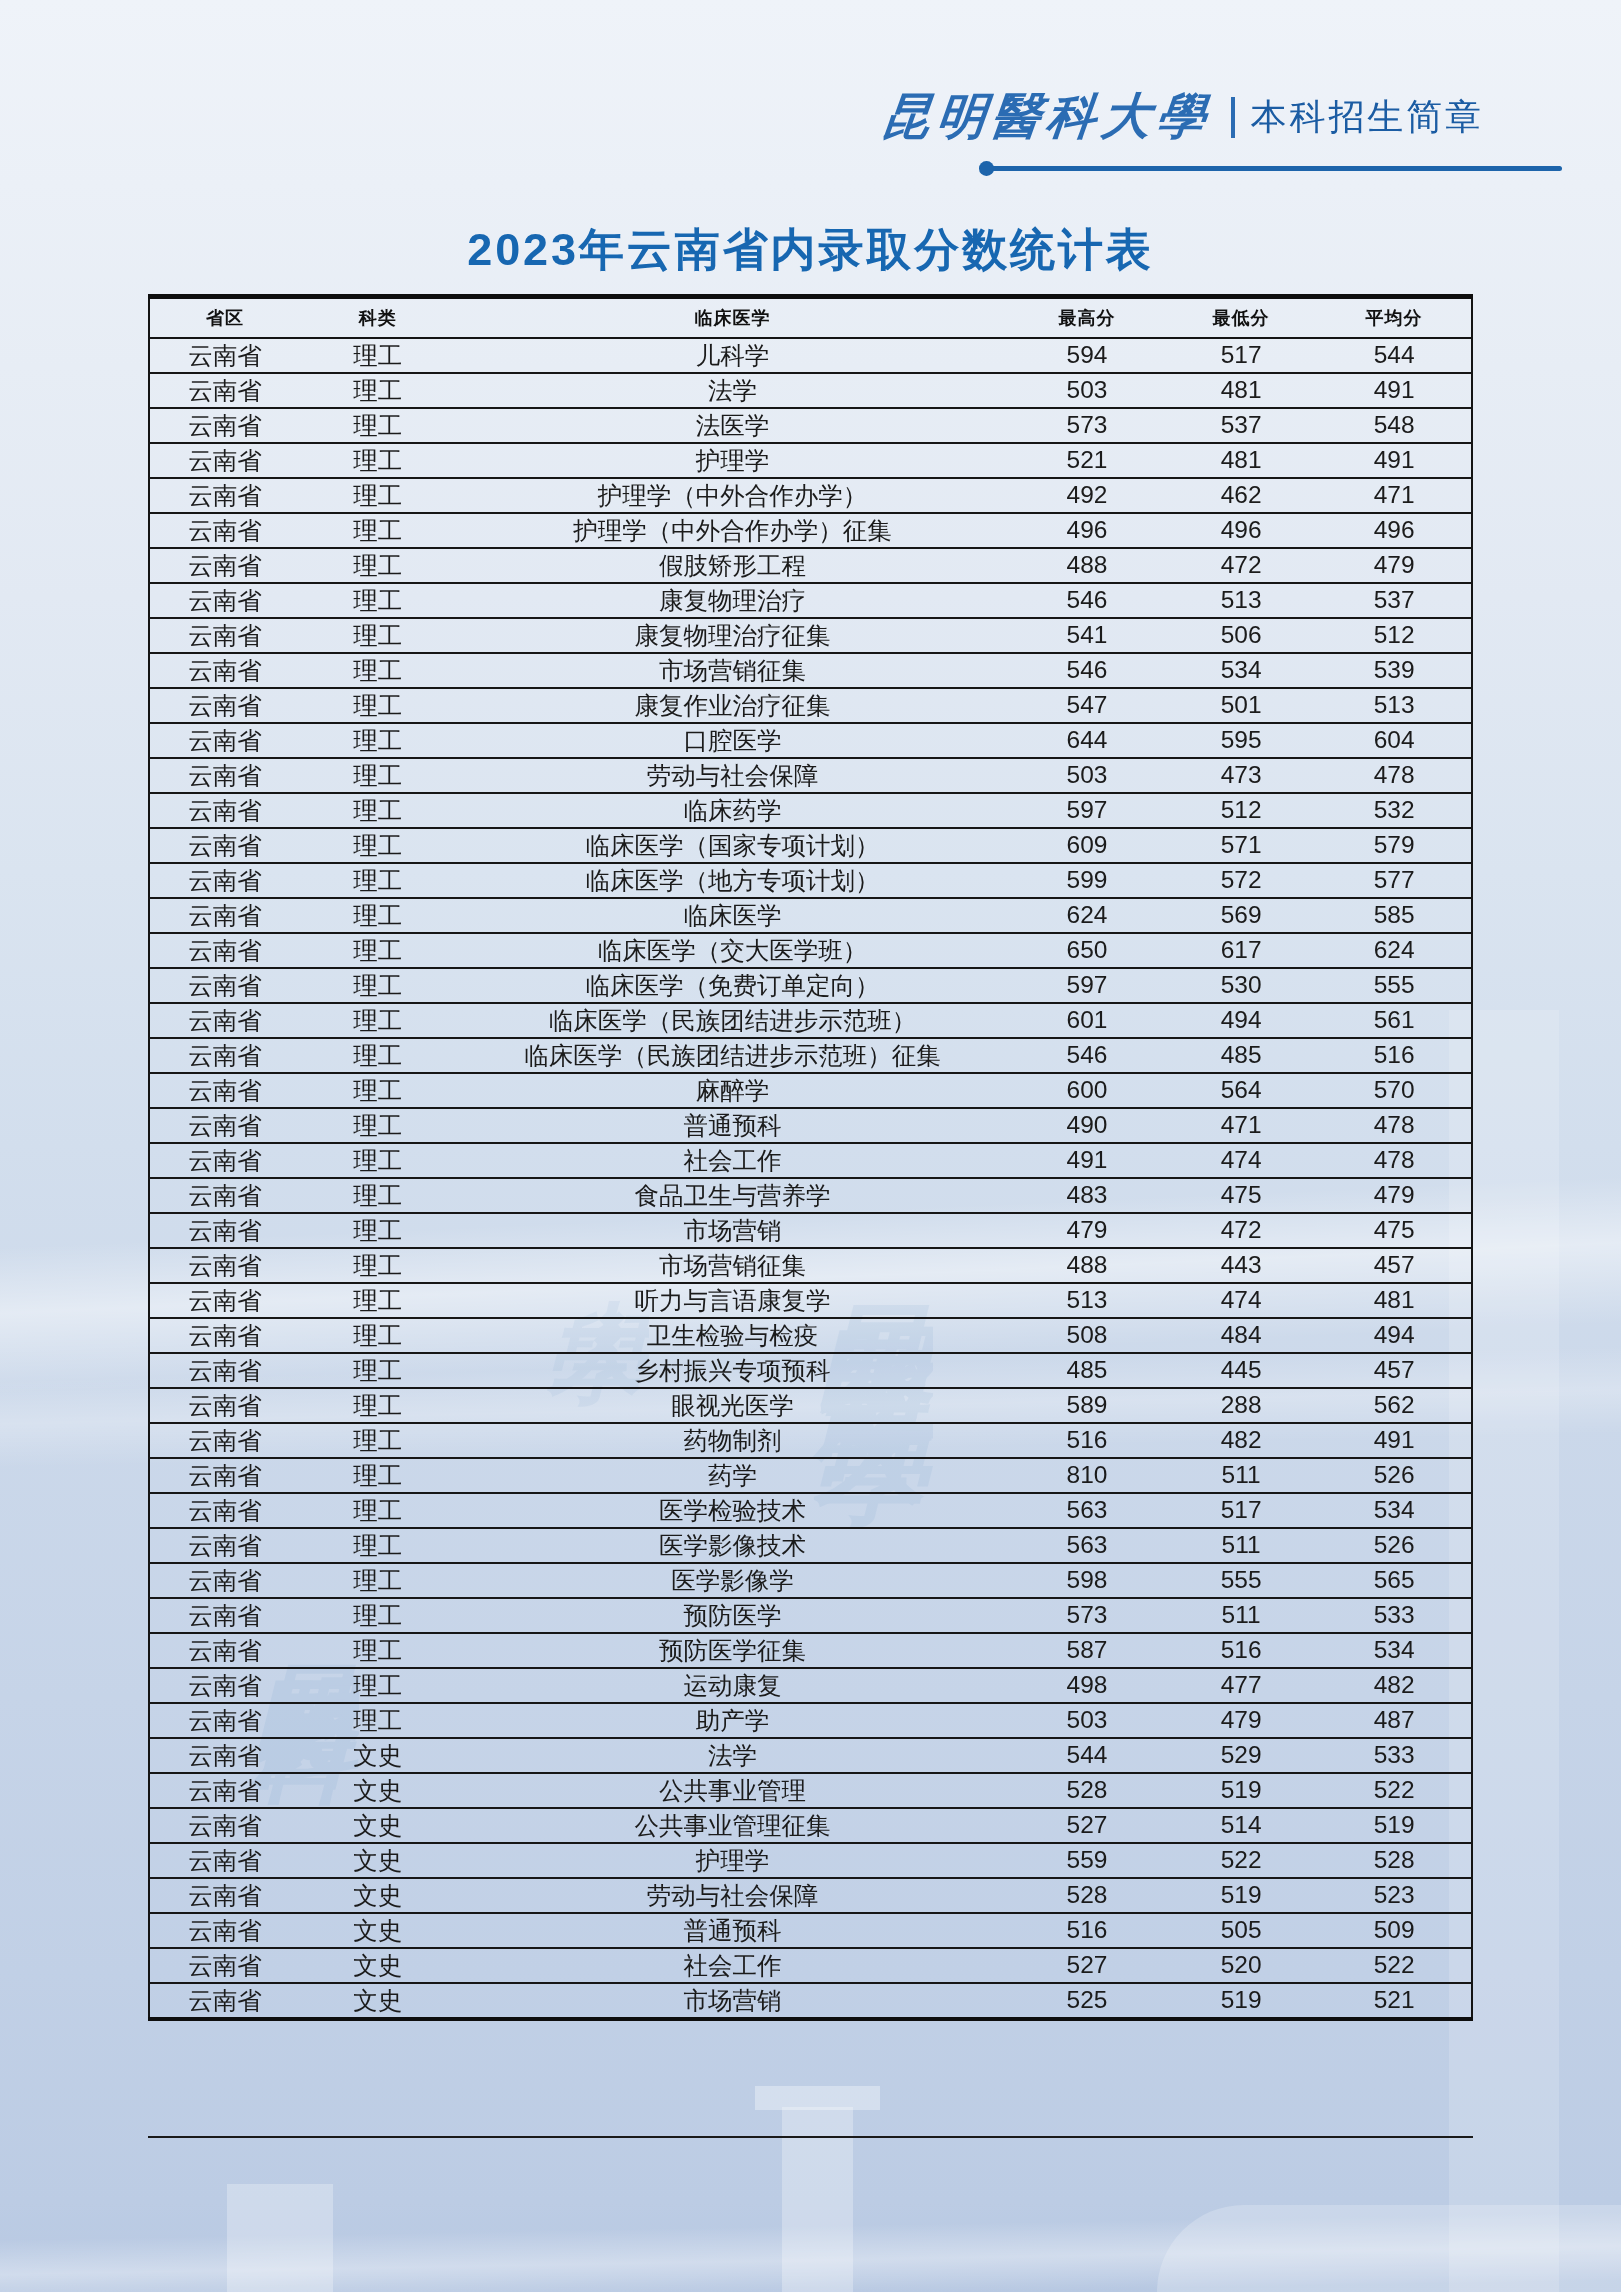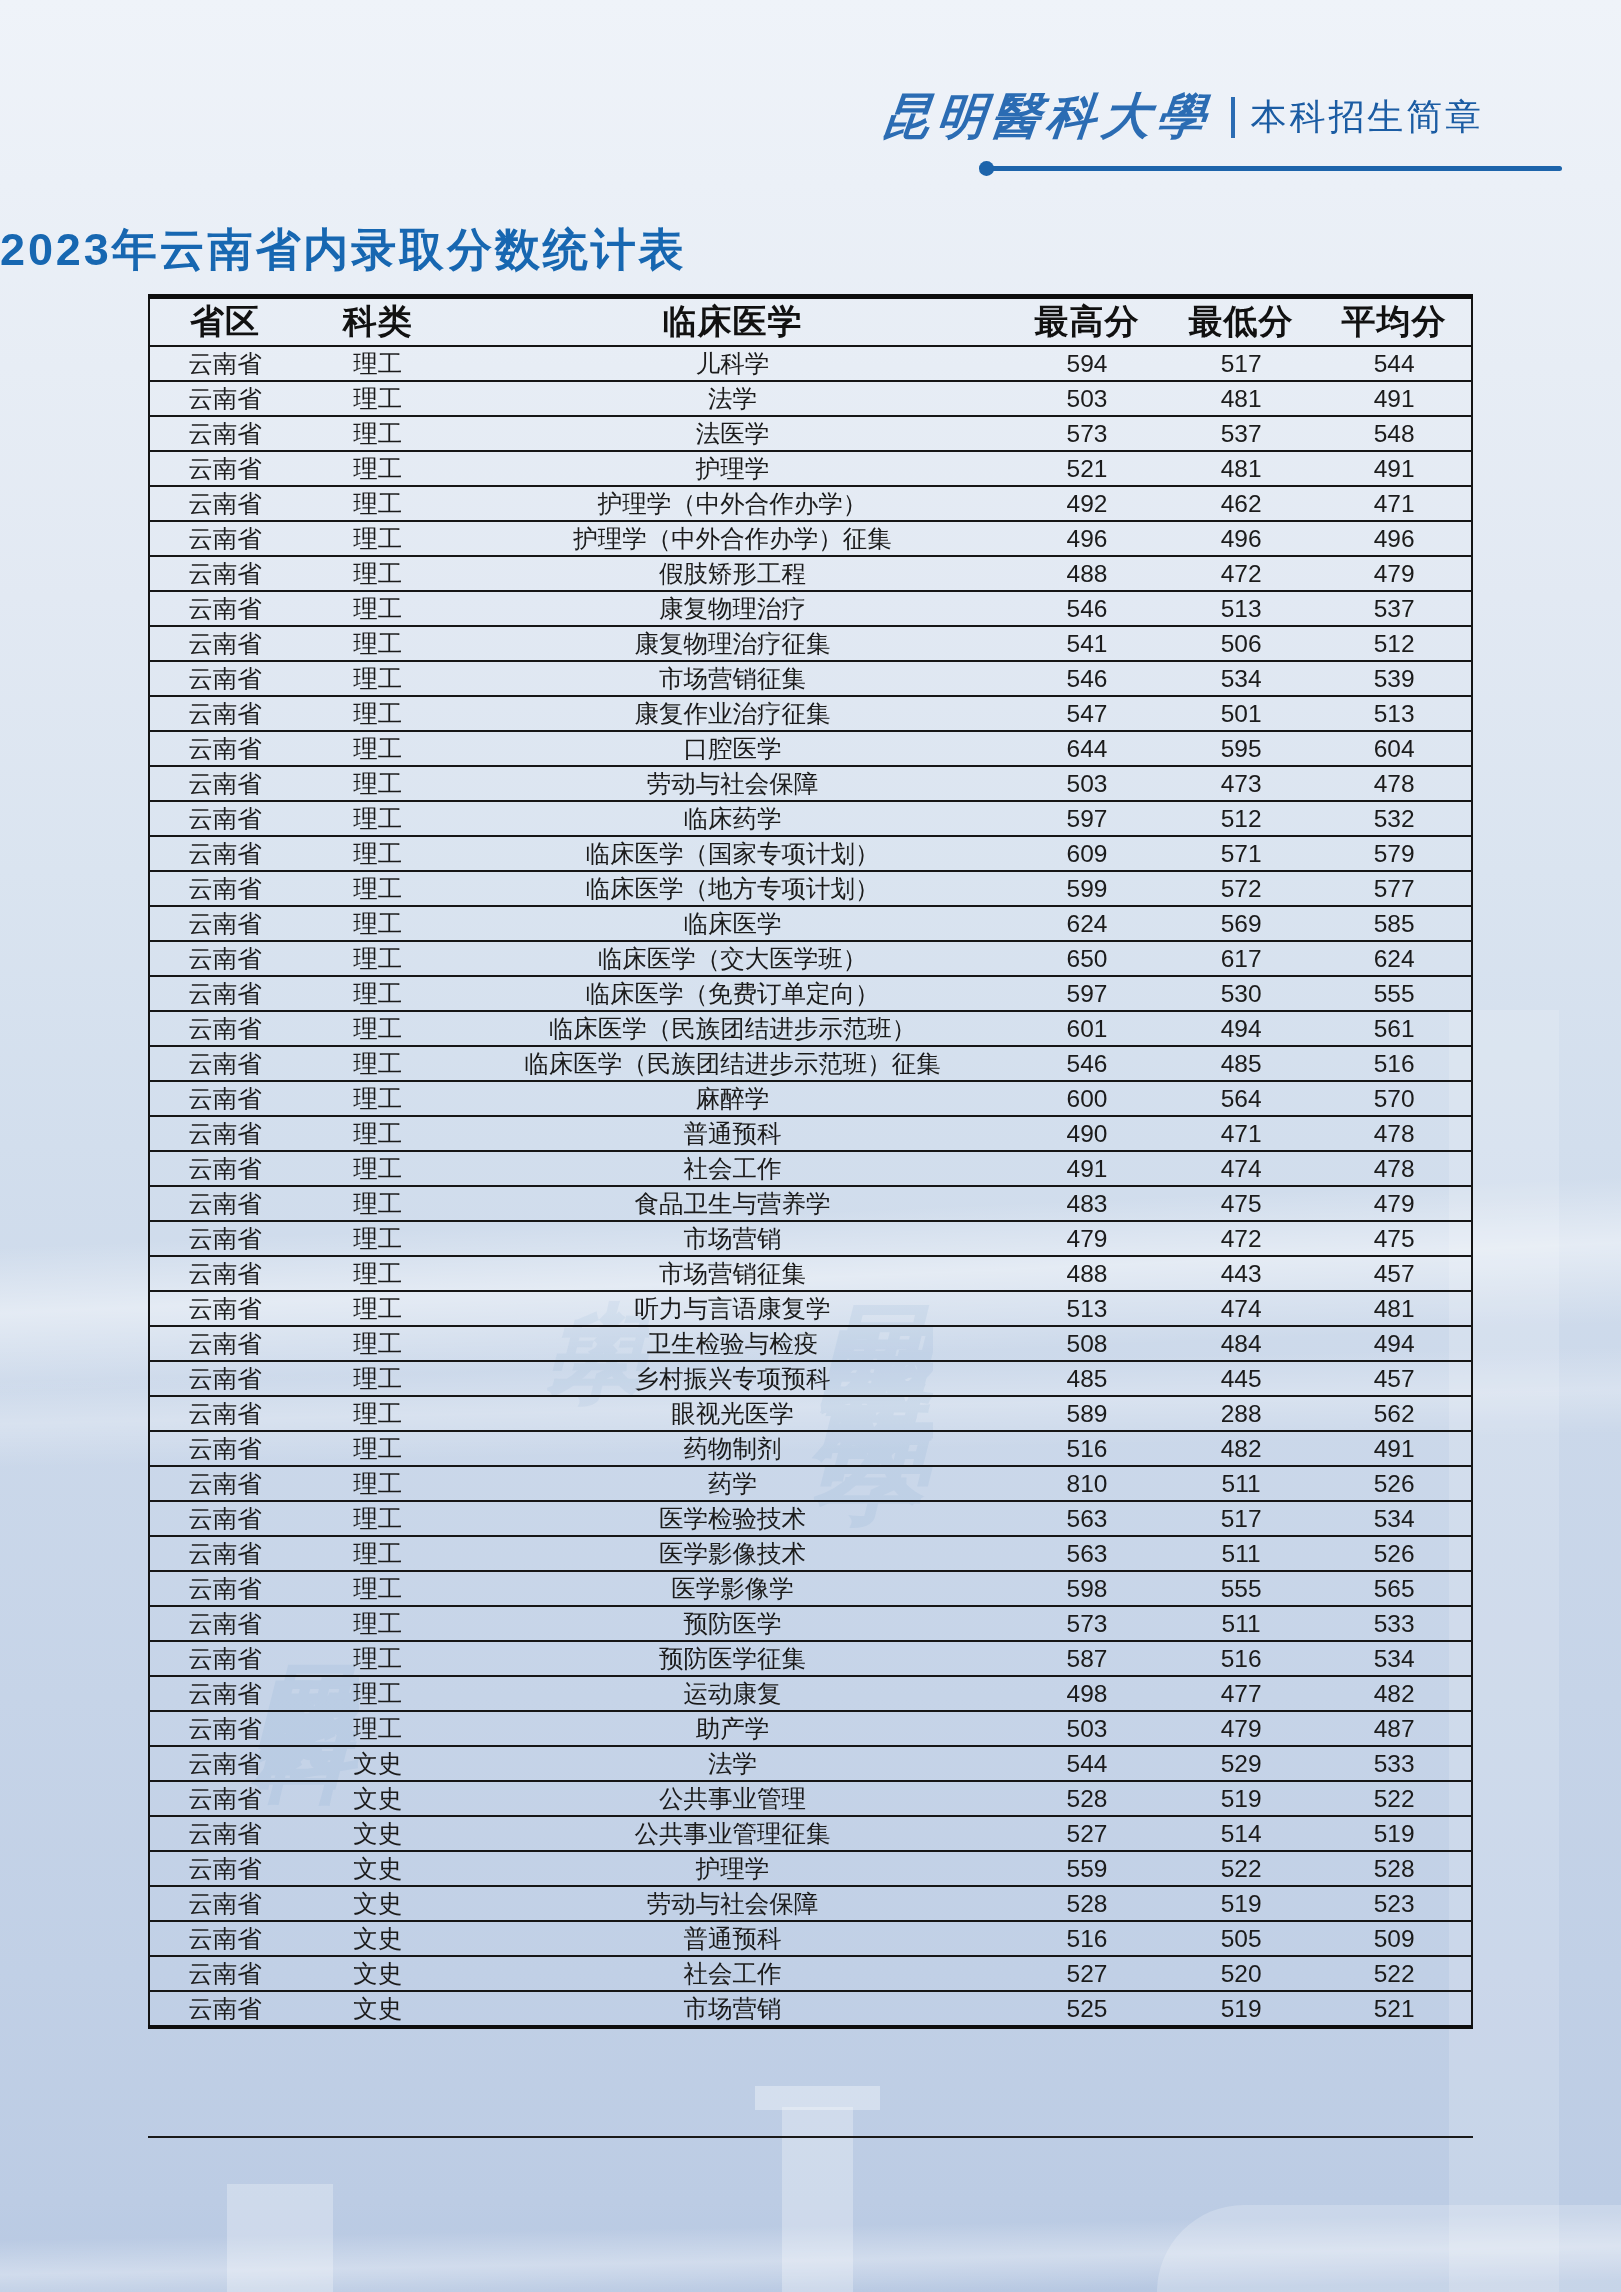--- a/index.html
+++ b/index.html
@@ -58,37 +58,37 @@
     background:#1d64ab; border-radius:2.9px;
   }
   .header-rule-dot {
     position:absolute; left:-3.9px; top:-4.9px; width:14.7px; height:14.7px;
     border-radius:50%; background:#1d64ab;
   }
 
   
   .page-title {
     position:absolute; top:220px; left:0; width:100%;
-    font-size:45px; font-weight:bold;
+    text-align:center; font-size:45px; font-weight:bold;
     color:#1767b1; letter-spacing:2.9px;
   }
 
   
   table.scores {
     position:absolute; left:148px; top:294px; width:1325px;
     border-collapse:collapse; table-layout:fixed;
     border-top:5.9px solid #0e0e0e; border-bottom:4.9px solid #0e0e0e;
     border-left:2px solid #141414; border-right:2px solid #141414;
   }
   col.c-province { width:11.4%; } col.c-category { width:11.8%; }
   col.c-major    { width:41.8%; } col.c-max      { width:11.8%; }
   col.c-min      { width:11.5%; } col.c-avg      { width:11.7%; }
 
   table.scores th {
-    height:41px; font-size:34px; font-weight:bold; color:#111;
+    height:41px; font-size:18px; font-weight:bold; color:#111;
     border-bottom:2.9px solid #141414; text-align:center; letter-spacing:1px;
   }
   table.scores td {
     height:35px; font-size:24.5px; color:#1b1b1b;
     border-bottom:2px solid #161616; text-align:center;
     white-space:nowrap; overflow:hidden;
   }
   table.scores tbody tr:last-child td { border-bottom:none; }
 
   .table-underline {

